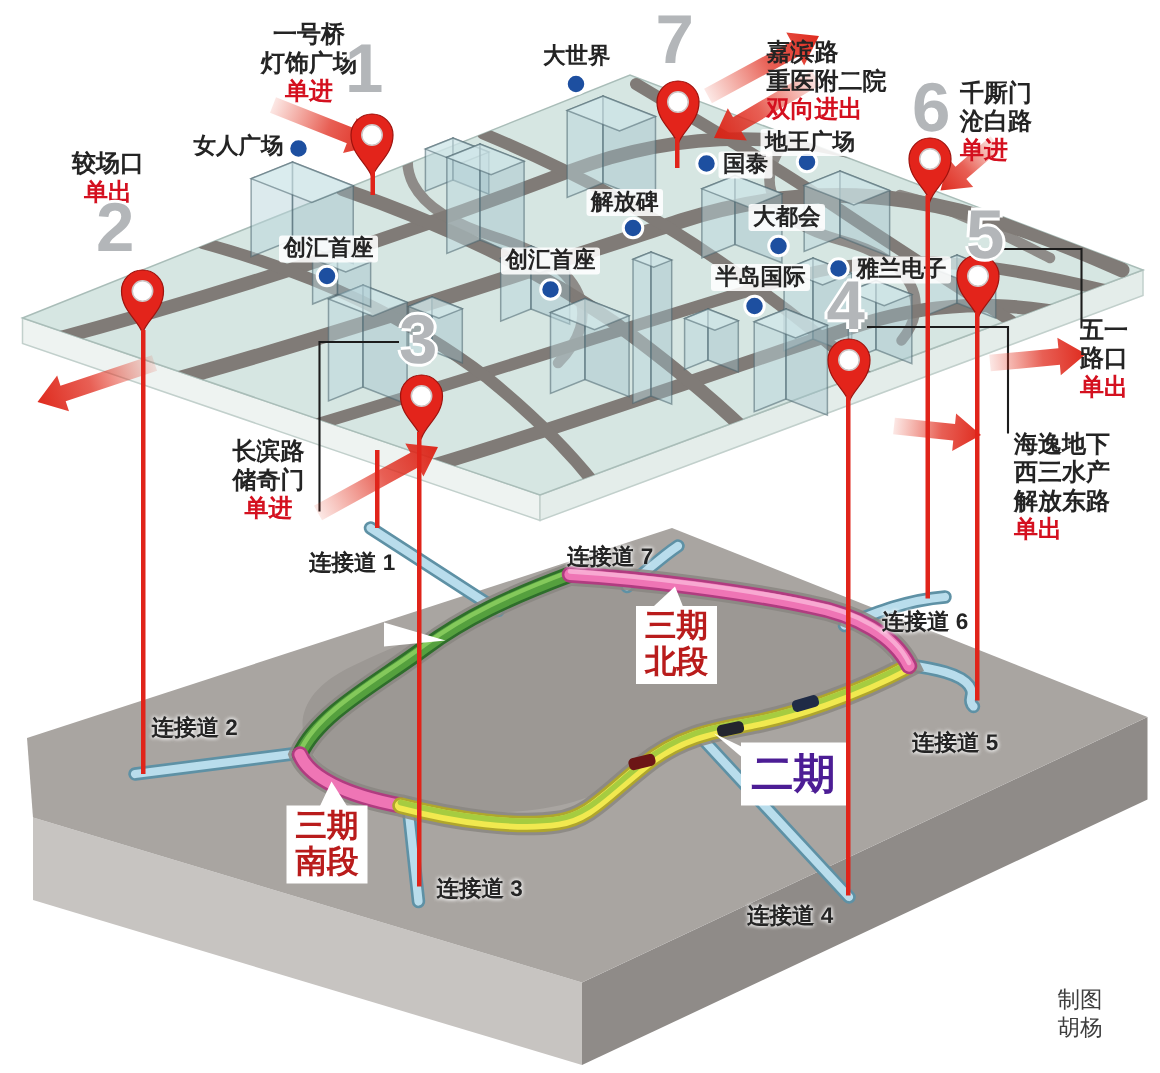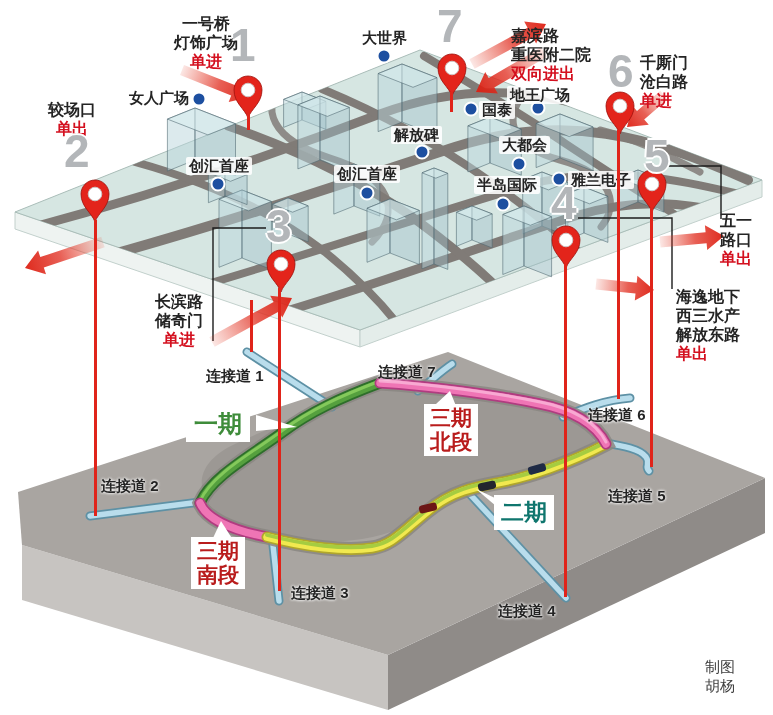--- a/index.html
+++ b/index.html
@@ -12,21 +12,21 @@
   .bg{background:rgba(255,255,255,.88);padding:0 3px;border-radius:2px}
   .halo{text-shadow:0 0 3px #fff,0 0 3px #fff;font-weight:700}
   .blk{text-align:center;font-size:16px;line-height:19px}
   .blk span{display:block}
   .blk.la{text-align:left}
   .red{color:#d4101f}
   .num{position:absolute;font-size:46px;font-weight:700;color:#b3b6b9;line-height:46px;z-index:9;
        text-shadow:-2px 0 0 #fff,2px 0 0 #fff,0 -2px 0 #fff,0 2px 0 #fff}
   .phase{position:absolute;background:#fff;font-weight:700;white-space:nowrap;z-index:11}
   .p1{color:#3e8c3a;font-size:24px;padding:2px 8px}
-  .p2{color:#0f766e;font-size:23px;padding:2px 7px}
+  .p2{color:#4c1d95;font-size:28px;padding:2px 7px}
   .p3{color:#b91c1c;font-size:21px;line-height:24px;padding:2px 6px;text-align:center}
   .p3 span{display:block}
   .vline{position:absolute;width:3px;background:#e0241a;z-index:30}
   .credit{position:absolute;font-size:15px;font-weight:400;color:#3e3e3e;line-height:19px;z-index:10}
 </style>
 </head>
 <body>
 
 <div id="stage">
 
@@ -324,21 +324,20 @@
   <div class="lbl bg" style="left:568px;top:171px">雅兰电子</div>
 
   <div class="lbl halo" style="left:206px;top:367px">连接道 1</div>
   <div class="lbl halo" style="left:101px;top:477px">连接道 2</div>
   <div class="lbl halo" style="left:291px;top:584px">连接道 3</div>
   <div class="lbl halo" style="left:498px;top:602px">连接道 4</div>
   <div class="lbl halo" style="left:608px;top:487px">连接道 5</div>
   <div class="lbl halo" style="left:588px;top:406px">连接道 6</div>
   <div class="lbl halo" style="left:378px;top:363px">连接道 7</div>
 
-  <div class="phase p1" style="left:186px;top:406px">一期</div>
   <div class="phase p2" style="left:494px;top:495px">二期</div>
   <div class="phase p3" style="left:424px;top:404px">
     <span>三期</span>
     <span>北段</span>
   </div>
   <div class="phase p3" style="left:191px;top:537px">
     <span>三期</span>
     <span>南段</span>
   </div>
 

